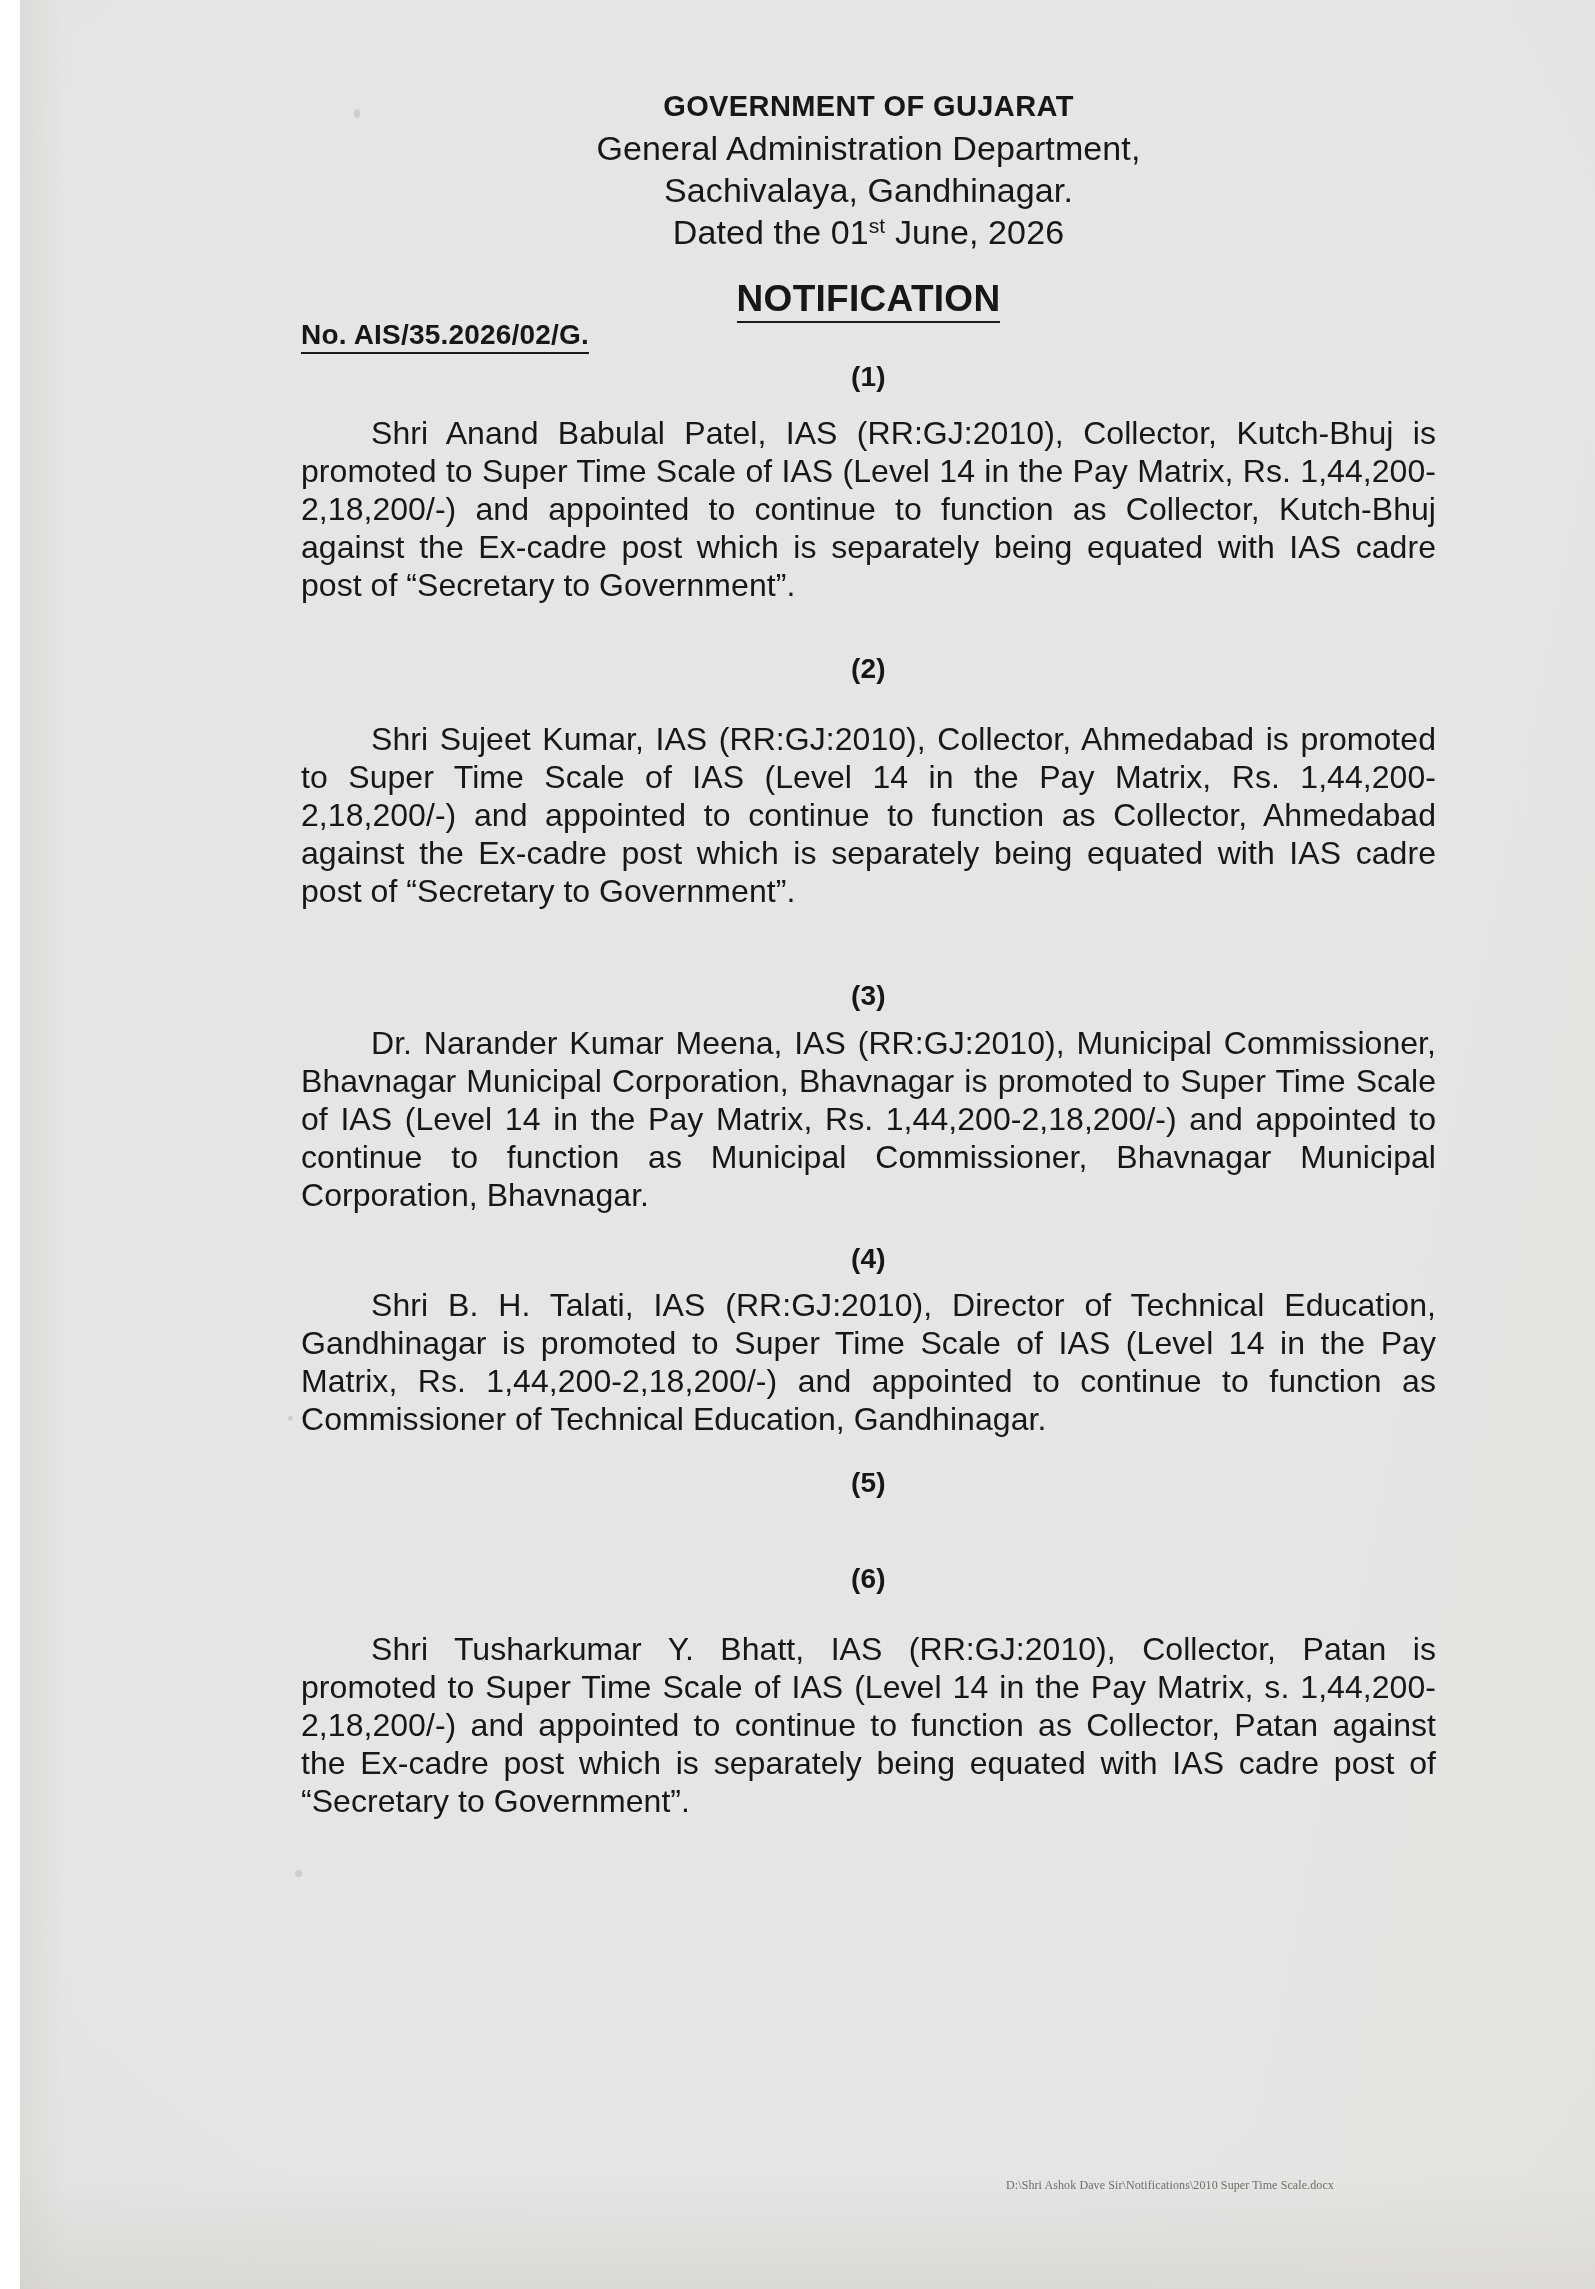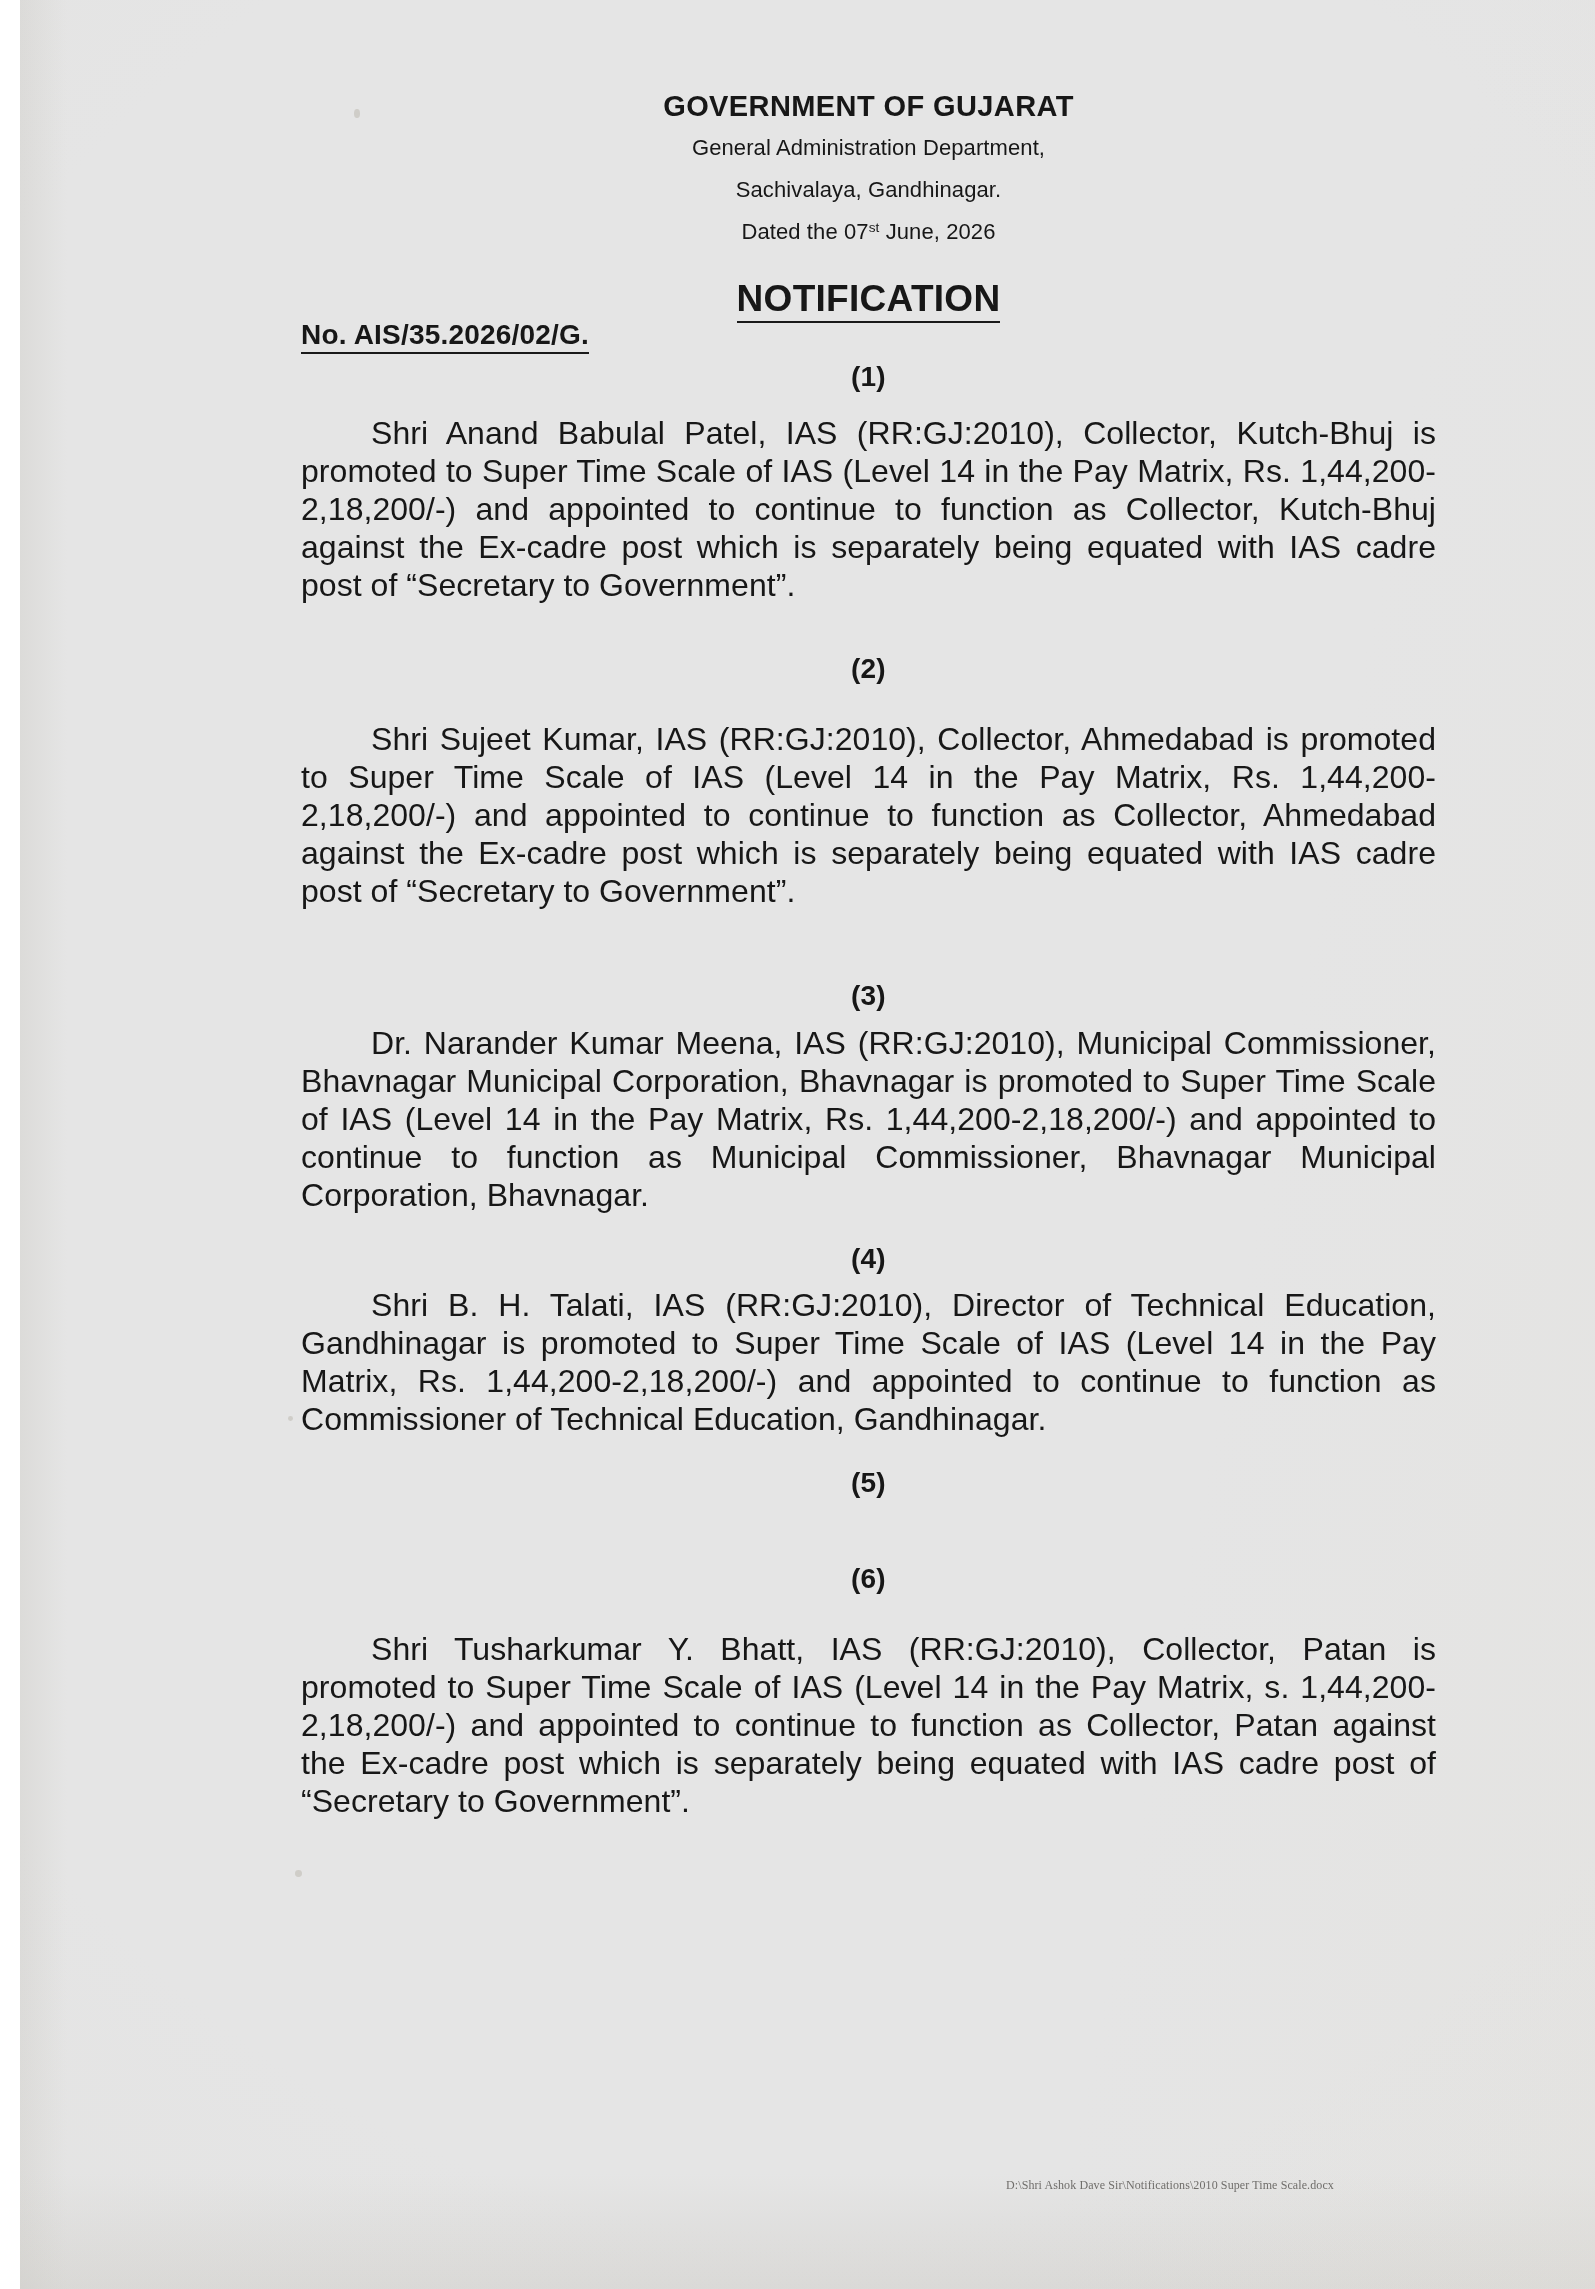--- a/index.html
+++ b/index.html
@@ -54,21 +54,21 @@
   .content {
     position: absolute;
     left: 281px;
     top: 85px;
     width: 1135px;
     z-index: 6;
   }
 
   .hdr {
     text-align: center;
-    font-size: 22px;
+    font-size: 34px;
     line-height: 42px;
     letter-spacing: 0.1px;
   }
   .hdr-strong {
     font-weight: bold;
     font-size: 29px;
     letter-spacing: 0.4px;
   }
   sup.ord {
     font-size: 0.62em;
@@ -155,21 +155,21 @@
   <div class="speck" style="left:275px; top:1870px; width:6.8px; height:6.8px;"></div>
   <div class="speck" style="left:268px; top:1416px; width:4.9px; height:4.9px;"></div>
   <div class="scan-tint"></div>
 
   <div class="content">
 
     <div>
       <div class="hdr hdr-strong">GOVERNMENT OF GUJARAT</div>
       <div class="hdr">General Administration Department,</div>
       <div class="hdr">Sachivalaya, Gandhinagar.</div>
-      <div class="hdr"><span>Dated the 07</span><sup class="ord">st</sup><span> June, 2026</span></div>
+      <div class="hdr"><span>Dated the 01</span><sup class="ord">st</sup><span> June, 2026</span></div>
     </div>
 
     <div class="notif-row">
       <div class="notif-title"><span>NOTIFICATION</span></div>
       <div class="ref-no"><span>No. AIS/35.2026/02/G.</span></div>
     </div>
 
     <div class="item-num">(1)</div>
     <div class="sp-c"></div>
     <div class="para">Shri Anand Babulal Patel, IAS (RR:GJ:2010), Collector, Kutch-Bhuj is promoted to Super Time Scale of IAS (Level 14 in the Pay Matrix, Rs. 1,44,200-2,18,200/-) and appointed to continue to function as Collector, Kutch-Bhuj against the Ex-cadre post which is separately being equated with IAS cadre post of “Secretary to Government”.</div>

